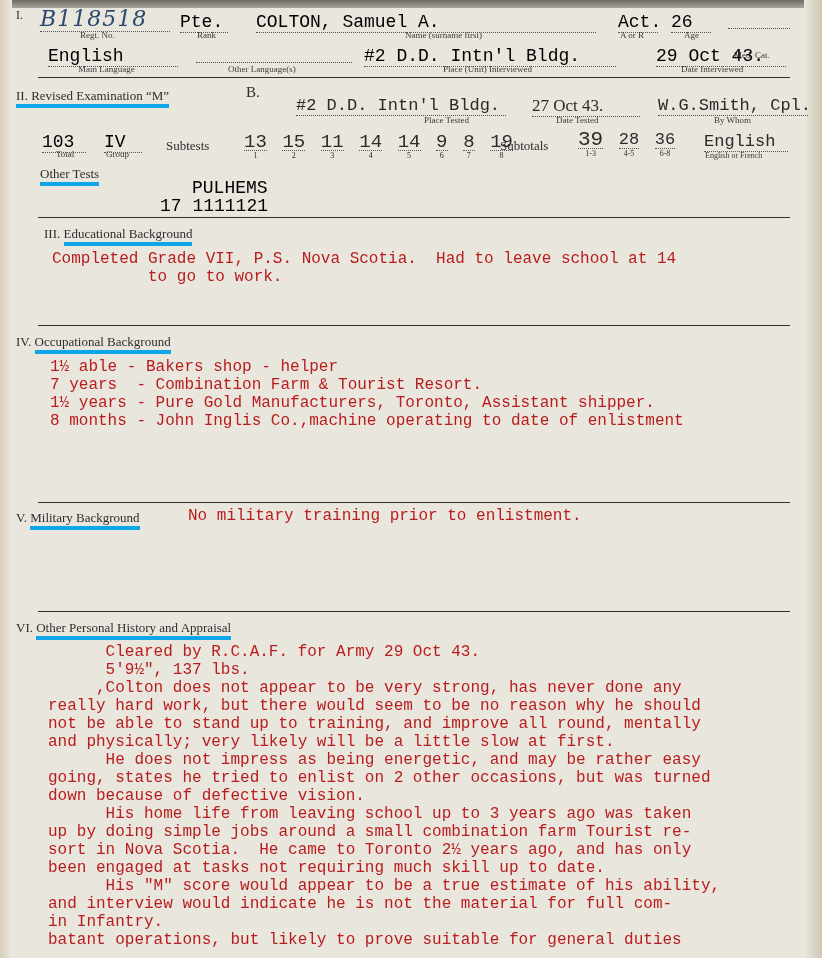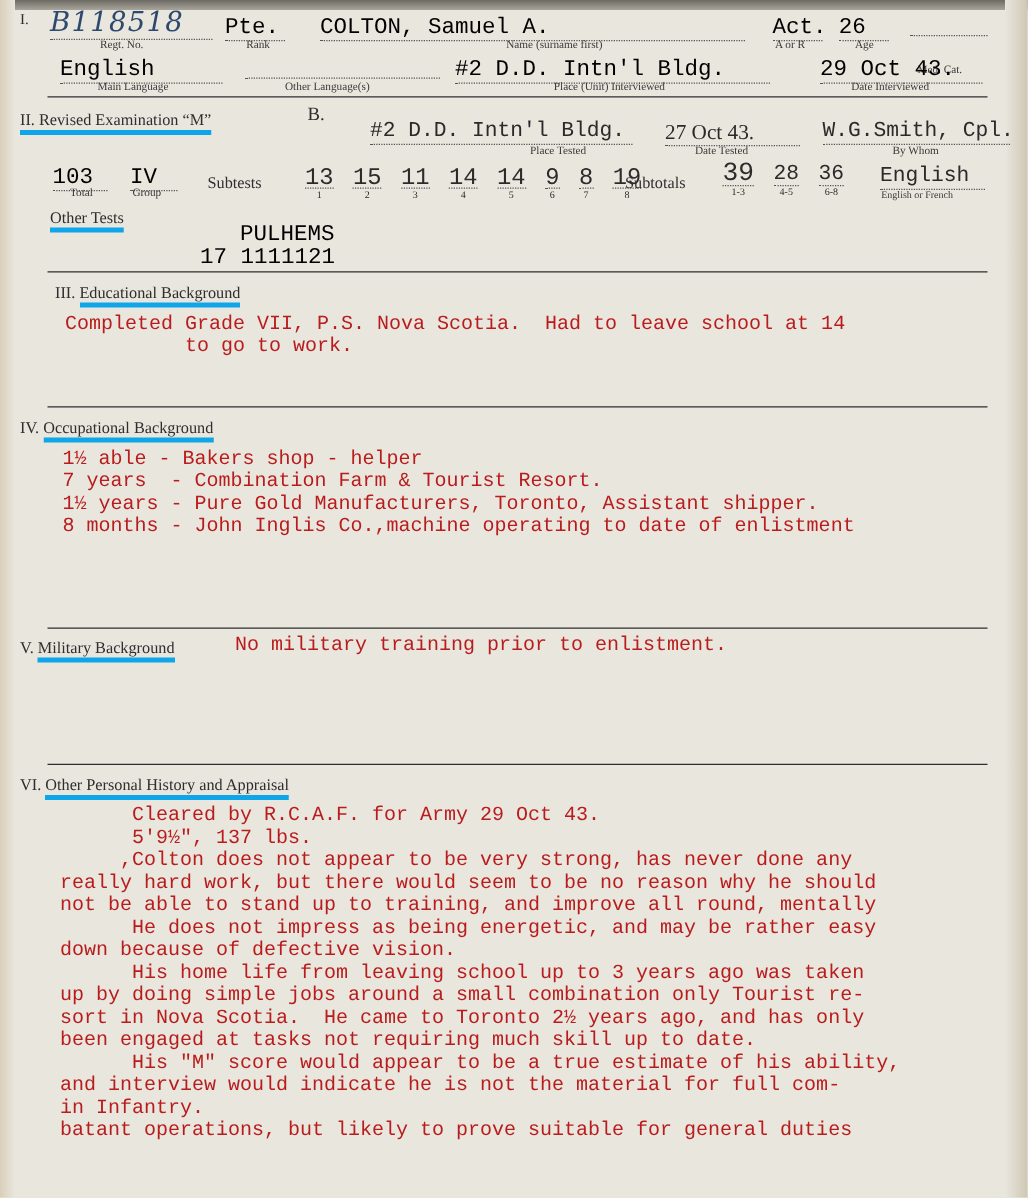--- a/index.html
+++ b/index.html
@@ -161,24 +161,26 @@
 <div class="rule" style="top:611px;"></div>
 
 <div>
   <span class="abs sect" style="left:16px;top:620px;"><span>VI.</span> <span class="u">Other Personal History and Appraisal</span></span>
   <div class="abs para" style="left:48px;top:643px;">
     <div>      Cleared by R.C.A.F. for Army 29 Oct 43.</div>
     <div>      5'9½", 137 lbs.</div>
     <div>     ,Colton does not appear to be very strong, has never done any</div>
     <div>really hard work, but there would seem to be no reason why he should</div>
     <div>not be able to stand up to training, and improve all round, mentally</div>
+    <div>and physically; very likely will be a little slow at first.</div>
     <div>      He does not impress as being energetic, and may be rather easy</div>
+    <div>going, states he tried to enlist on 2 other occasions, but was turned</div>
     <div>down because of defective vision.</div>
     <div>      His home life from leaving school up to 3 years ago was taken</div>
-    <div>up by doing simple jobs around a small combination only Tourist re-</div>
+    <div>up by doing simple jobs around a small combination farm Tourist re-</div>
     <div>sort in Nova Scotia.  He came to Toronto 2½ years ago, and has only</div>
     <div>been engaged at tasks not requiring much skill up to date.</div>
     <div>      His "M" score would appear to be a true estimate of his ability,</div>
     <div>and interview would indicate he is not the material for full com-</div>
     <div>in Infantry.</div>
     <div>batant operations, but likely to prove suitable for general duties</div>
   </div>
 </div>
 
 </body></html>

